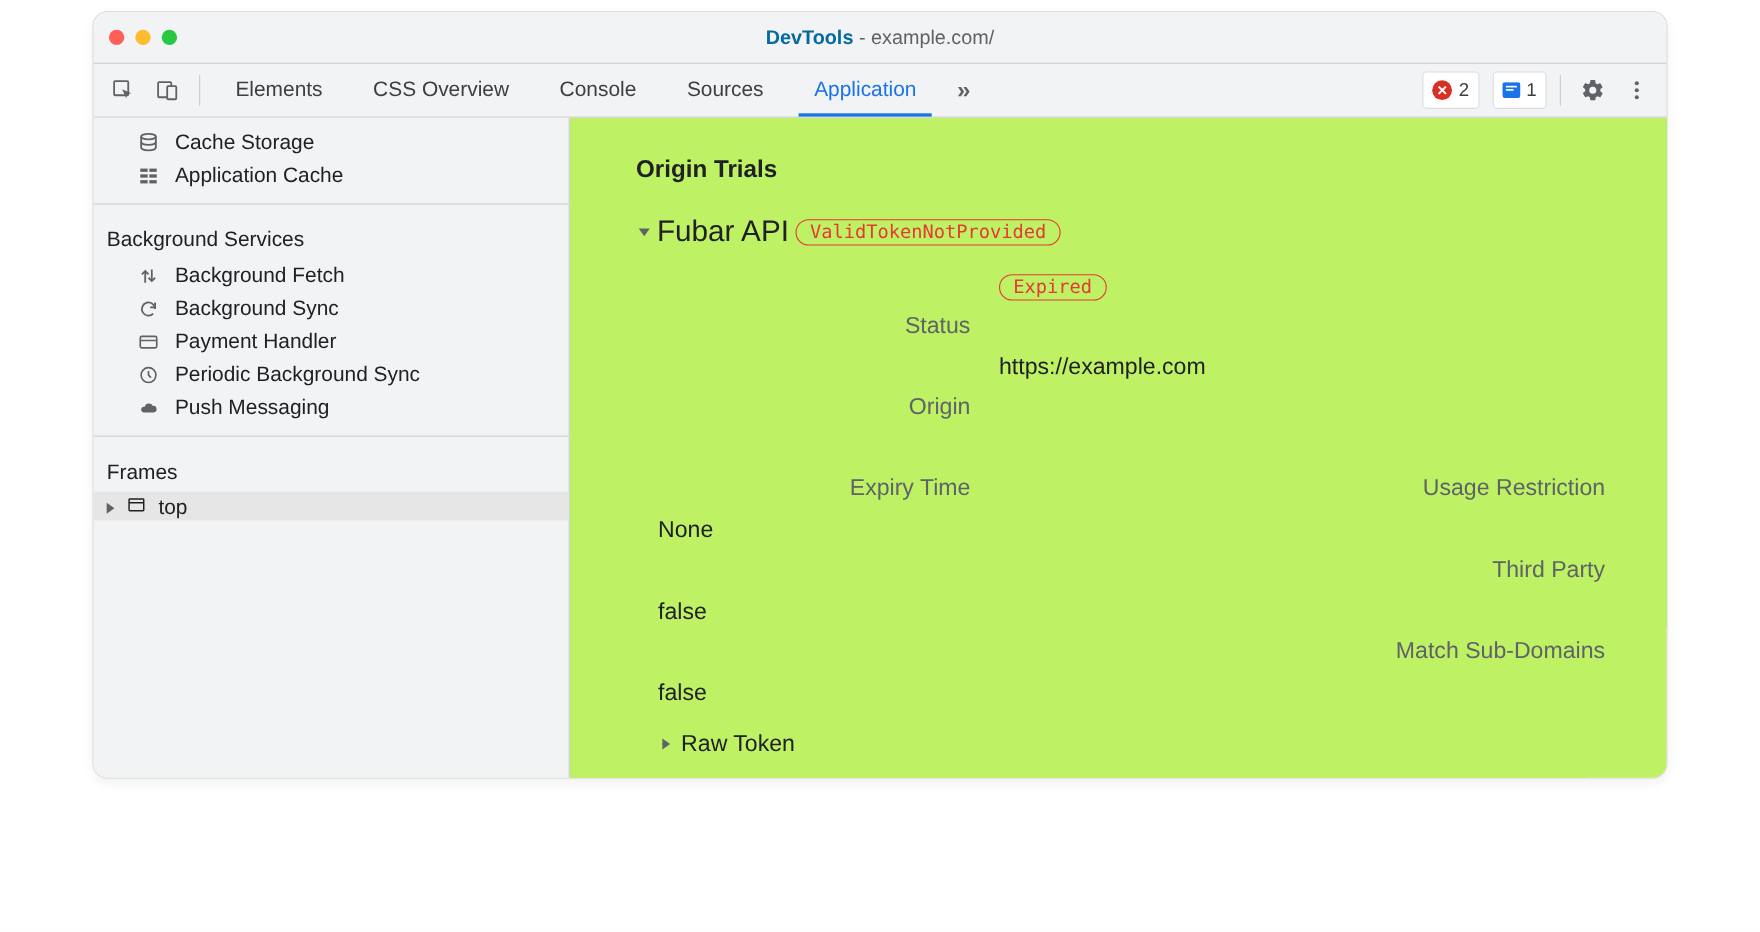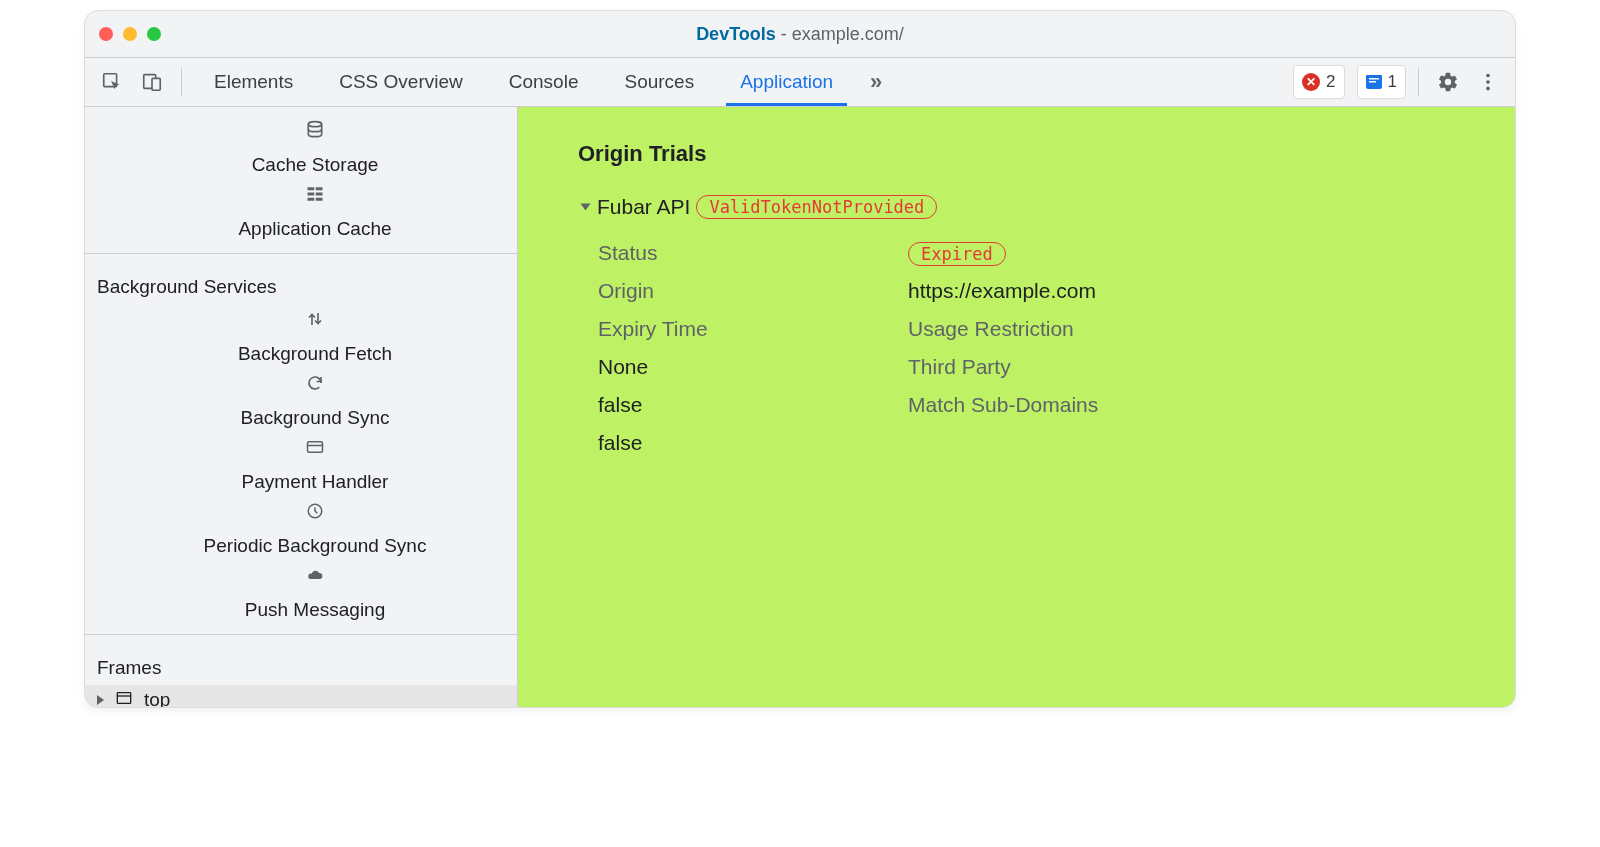--- a/index.html
+++ b/index.html
@@ -35,34 +35,34 @@
   .tab.active::after{content:"";position:absolute;left:0;right:0;bottom:-1px;height:3px;background:var(--accent);}
   .tabflex{flex:1;}
   .badge{display:flex;align-items:center;gap:6px;border:1px solid var(--badge-border);border-radius:4px;padding:2px 8px;height:28px;background:#fff;}
   .badge-icon{width:18px;height:18px;border-radius:50%;display:flex;align-items:center;justify-content:center;font-size:12px;font-weight:bold;color:#fff;}
   .badge-icon.err{background:var(--red-dark);}
   .badge-icon.msg{background:#1a73e8;border-radius:2px;width:16px;height:14px;position:relative;}
   .badge-icon.msg svg{display:block;}
   .badge-count{font-size:17px;color:#3c4043;}
   .body{display:flex;height:600px;}
   .sidebar{width:432px;background:var(--toolbar-bg);border-right:1px solid var(--toolbar-border);overflow:auto;font-size:19px;}
-  .tree-item{display:flex;align-items:center;gap:12px;padding:3px 10px 3px 38px;color:var(--text);white-space:nowrap;flex-direction:column;}
+  .tree-item{display:flex;align-items:center;gap:12px;padding:3px 10px 3px 38px;color:var(--text);white-space:nowrap;}
   .tree-item .ico{width:24px;height:24px;display:flex;align-items:center;justify-content:center;color:#5f6368;flex-shrink:0;}
   .tree-section{padding:12px 10px 6px 12px;color:var(--text);font-size:19px;}
   .thin-sep{height:1px;background:var(--toolbar-border);margin:10px 0;}
   .tree-row-top{display:flex;align-items:center;gap:8px;padding:4px 10px 0 12px;background:#e6e6e6;}
   .arrow{width:0;height:0;border-left:7px solid #5f6368;border-top:5px solid transparent;border-bottom:5px solid transparent;display:inline-block;margin-right:2px;}
   .arrow.down{transform:rotate(90deg);}
   .content{flex:1;background:#bef264;padding:20px 30px 20px 60px;overflow:auto;}
   .h{font-weight:700;font-size:22px;margin:14px 0 28px;}
   .trial-head{display:flex;align-items:center;gap:6px;margin-left:4px;margin-bottom:22px;}
-  .trial-name{font-size:21px;}
+  .trial-name{font-size:27px;}
   .pill{border:1.5px solid var(--red);color:var(--red);border-radius:999px;padding:1px 12px;font-family:ui-monospace,Menlo,Consolas,monospace;font-size:17px;}
   .kv{display:grid;grid-template-columns:310px 1fr;row-gap:14px;font-size:21px;margin-left:20px;}
-  .kv .k{color:var(--text-dim);padding-right:26px;}
+  .kv .k{text-align:right;color:var(--text-dim);padding-right:26px;margin-top:36px;}
   .kv .v{color:var(--text);}
   .kv .v.red{color:var(--red);font-weight:700;}
   .raw{display:flex;align-items:center;gap:8px;margin-left:24px;margin-top:22px;font-size:21px;}
 </style>
 </head>
 <body>
 
 <div class="window">
 
   <div class="titlebar">
@@ -247,15 +247,19 @@
         <div class="k">Usage Restriction</div>
         <div class="v">None</div>
 
         <div class="k">Third Party</div>
         <div class="v">false</div>
 
         <div class="k">Match Sub-Domains</div>
         <div class="v">false</div>
       </div>
 
+      <div class="raw">
+        <span class="arrow"></span>
+        <span>Raw Token</span>
+      </div>
     </div>
   </div>
 </div>
 
 </body></html>

